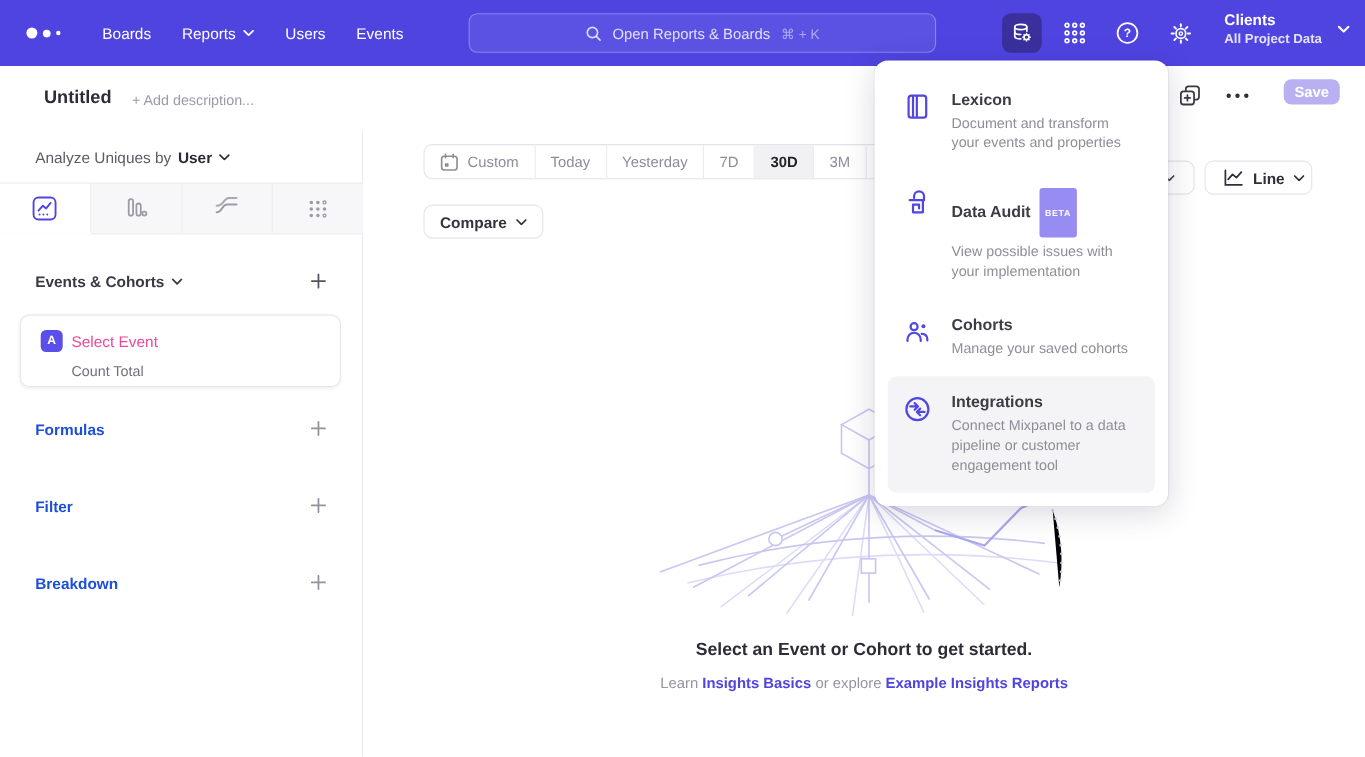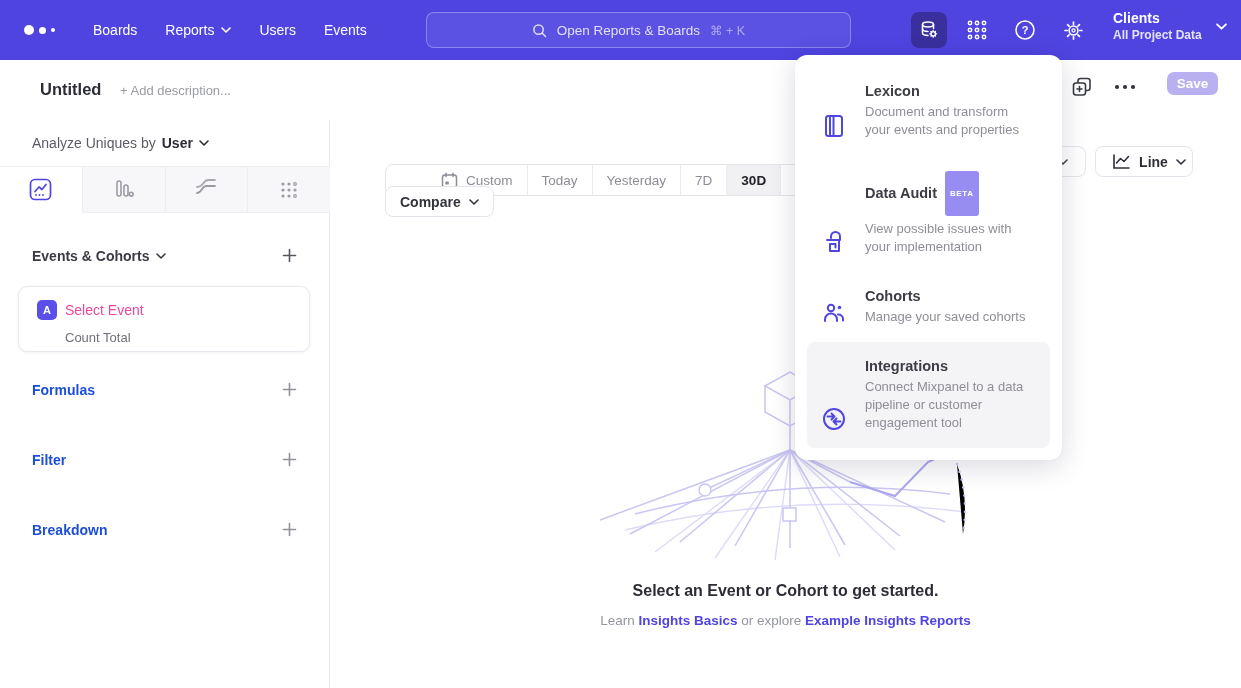--- a/index.html
+++ b/index.html
@@ -45,35 +45,35 @@
   .side-row .lbl { position:absolute; left:32px; top:0; font-size:14px; font-weight:700; color:#1d4ed8; }
   .side-row .lbl.dark { color:#3a3a44; display:flex; align-items:center; gap:7px;text-align:right; }
   .side-row .plus { position:absolute; right:33px; top:0; cursor:pointer; }
   .event-card { position:absolute; left:18px; top:166px; width:292px; height:66px; background:#fff; border:1px solid #e7e7ee; border-radius:9px; box-shadow:0 1px 3px rgba(25,25,60,0.06); cursor:pointer; }
   .badge-a { position:absolute; left:18px; top:13px; width:20px; height:20px; background:#5a4fe8; border-radius:5px; color:#fff; font-size:11px; font-weight:700; display:flex; align-items:center; justify-content:center; }
   .sel-event { position:absolute; left:46px; top:15px; font-size:14px; font-weight:500; color:#ec4899; }
   .count-total { position:absolute; left:46px; top:43px; font-size:13px; color:#70707a; }
 
   
   .main { position:absolute; left:330px; top:120px; width:911px; height:568px; background:#fff; }
-  .ranges { position:absolute; left:55px; top:44px; display:flex; border:1px solid #e4e4ea; border-radius:8px; background:#fff; overflow:hidden;padding-left:41px; }
+  .ranges { position:absolute; left:55px; top:11px; display:flex; border:1px solid #e4e4ea; border-radius:8px; background:#fff; overflow:hidden; }
   .seg { height:30px; display:flex; align-items:center; padding:0 14px; font-size:13.5px; color:#8d8d97; border-right:1px solid #ececf0; cursor:pointer; gap:8px; white-space:nowrap; }
   .seg:last-child { border-right:none; }
   .seg.selected { background:#f1f1f4; color:#222229; font-weight:700; }
   .compare-btn { position:absolute; left:55px; top:66px; height:31px; padding:0 14px; display:flex; align-items:center; gap:8px; border:1px solid #e4e4ea; border-radius:8px; background:#fff; font-size:14px; font-weight:600; color:#33333d; cursor:pointer; }
   .interval-btn { position:absolute; left:710px; top:26px; width:46px; height:31px; border:1px solid #e4e4ea; border-radius:8px; background:#fff; display:flex; align-items:center; justify-content:center; color:#44444e; cursor:pointer; }
   .line-btn { position:absolute; left:765px; top:26px; width:98px; height:31px; border:1px solid #e4e4ea; border-radius:8px; background:#fff; display:flex; align-items:center; justify-content:center; gap:8px; font-size:14px; font-weight:600; color:#2f2f39; cursor:pointer;padding-left:10px; }
   .wireframe { position:absolute; left:265px; top:242px; }
   .empty-title { position:absolute; left:0; top:462px; width:911px; text-align:center; font-size:16px; font-weight:700; color:#2c2c36; }
   .empty-sub { position:absolute; left:0; top:493px; width:911px; text-align:center; font-size:13.5px; color:#9595a1; }
   .empty-sub a { color:#4f44e0; font-weight:700; text-decoration:none; cursor:pointer; }
 
   
   .panel { position:absolute; left:795px; top:55px; width:267px; height:405px; background:#fff; border-radius:12px; box-shadow:0 6px 28px rgba(20,20,60,0.16), 0 0 1px rgba(20,20,60,0.1); z-index:50; padding:12px; }
-  .menu-item { display:flex; gap:18px; padding:16px 14px; border-radius:8px; cursor:pointer;align-items:flex-end; }
+  .menu-item { display:flex; gap:18px; padding:16px 14px; border-radius:8px; cursor:pointer; }
   .menu-item.highlighted { background:#f4f4f6; }
   .mi-icon { width:26px; flex:0 0 26px; margin-top:1px; color:#5146e0; }
   .mi-title { font-size:14.5px; font-weight:700; color:#3c3c46; margin-bottom:4px; display:flex; align-items:center; gap:8px; }
   .beta { background:#978cf2; color:#fff; font-size:8px; font-weight:700; letter-spacing:0.6px; padding:18px 5px; border-radius:3px; }
   .mi-desc { font-size:13px; color:#8e8e98; line-height:1.38; max-width:172px; }
 
   svg { display:block; }
 </style>
 </head>
 <body>

